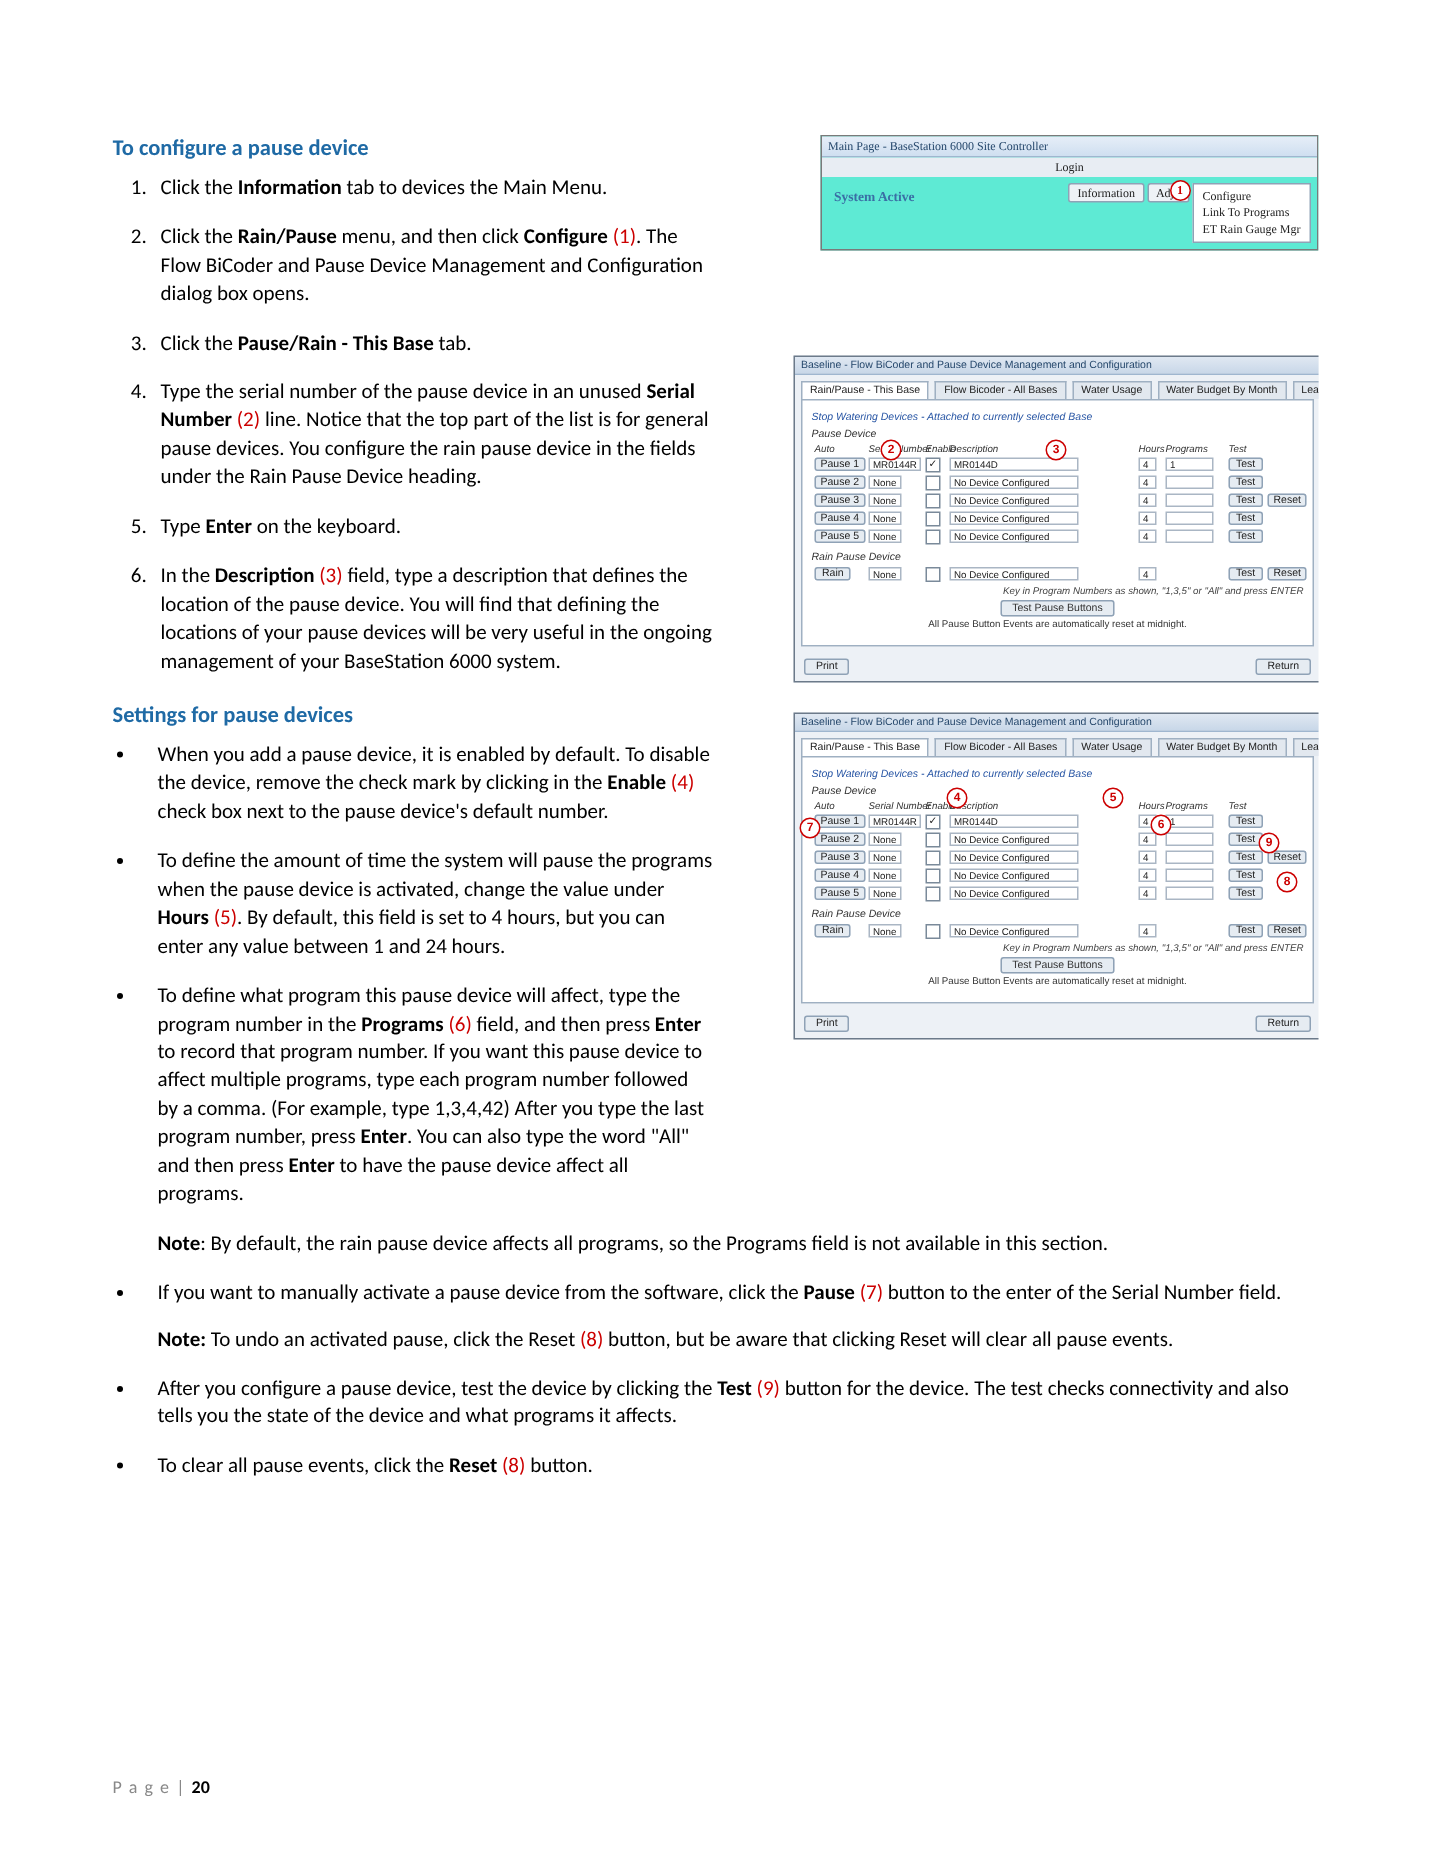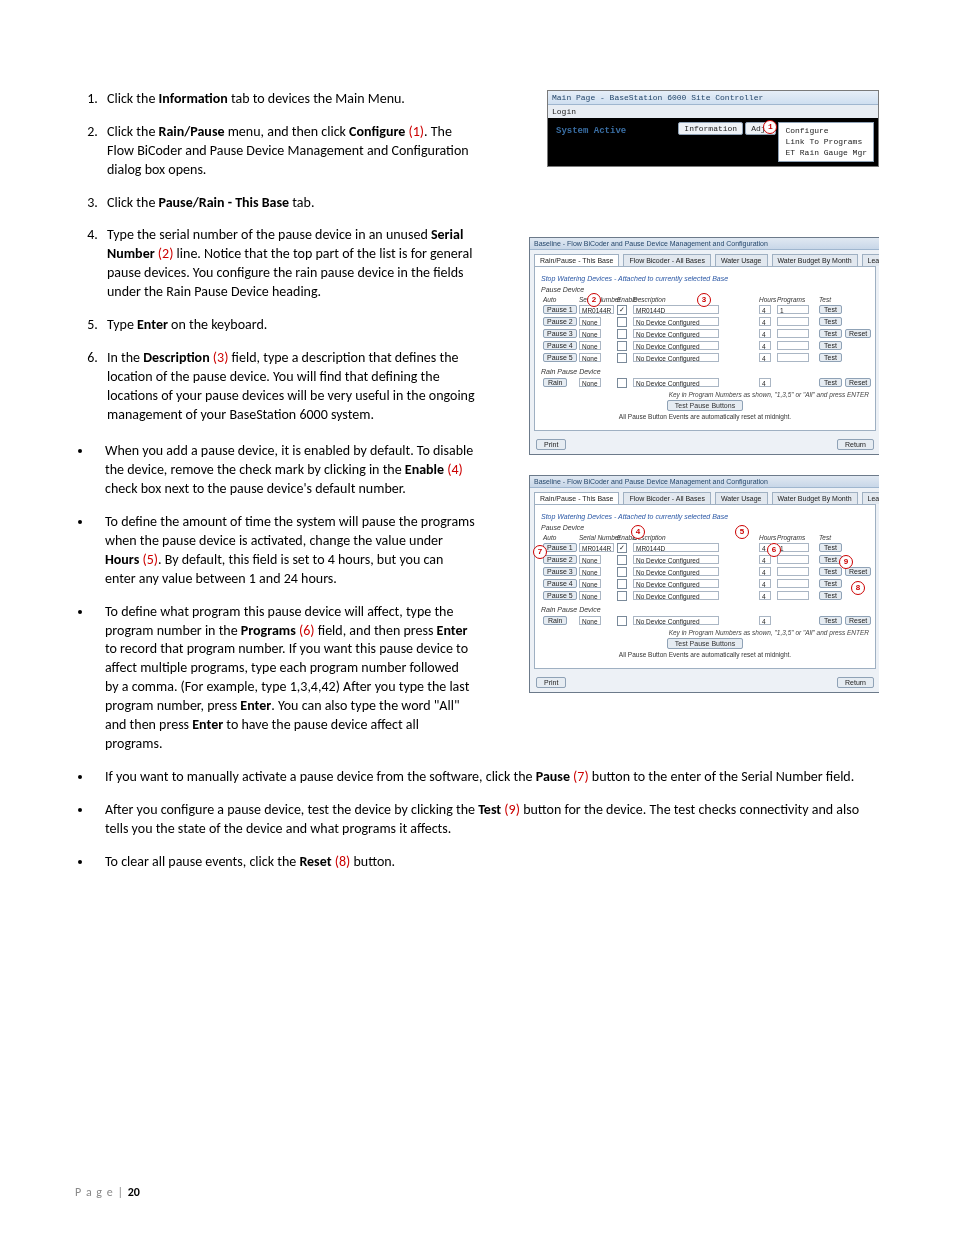--- a/index.html
+++ b/index.html
@@ -67,23 +67,23 @@
     left: 75px;
     font-size: 12px;
     color: #888;
     letter-spacing: 1px;
   }
   .footer .pn { color: #000; font-weight: 700; letter-spacing: 0; }
 
   
   .miniwin {
     border: 1px solid #7a7a7a;
-    background: #000000;
+    background: #5eead4;
     font-size: 8px;
-    font-family: Liberation Mono, monospace;
+    font-family: Liberation Serif, serif;
     color: #222;
     margin-bottom: 30px;
   }
   .miniwin .titlebar {
     background: linear-gradient(#e6eef8, #cfdff0);
     border-bottom: 1px solid #9fb6cf;
     padding: 2px 4px;
     font-size: 8px;
     color: #25476b;
   }
@@ -270,20 +270,21 @@
 </style>
 </head>
 <body>
 
 <div class="page">
 
   <div class="twocol">
 
     <div class="leftcol">
 
+      <h2 class="blue">To configure a pause device</h2>
 
       <ol class="steps">
         <li>
           <span>Click the </span><span class="b">Information</span><span> tab to devices the Main Menu.</span>
         </li>
         <li>
           <span>Click the </span><span class="b">Rain/Pause</span><span> menu, and then click </span><span class="b">Configure</span><span class="red"> (1)</span><span>. The Flow BiCoder and Pause Device Management and Configuration dialog box opens.</span>
         </li>
         <li>
           <span>Click the </span><span class="b">Pause/Rain - This Base</span><span> tab.</span>
@@ -292,39 +293,40 @@
           <span>Type the serial number of the pause device in an unused </span><span class="b">Serial Number</span><span class="red"> (2)</span><span> line. Notice that the top part of the list is for general pause devices. You configure the rain pause device in the fields under the Rain Pause Device heading.</span>
         </li>
         <li>
           <span>Type </span><span class="b">Enter</span><span> on the keyboard.</span>
         </li>
         <li>
           <span>In the </span><span class="b">Description</span><span class="red"> (3)</span><span> field, type a description that defines the location of the pause device. You will find that defining the locations of your pause devices will be very useful in the ongoing management of your BaseStation 6000 system.</span>
         </li>
       </ol>
 
+      <h2 class="blue">Settings for pause devices</h2>
 
       <ul class="bullets">
         <li>
           <span>When you add a pause device, it is enabled by default. To disable the device, remove the check mark by clicking in the </span><span class="b">Enable</span><span class="red"> (4)</span><span> check box next to the pause device's default number.</span>
         </li>
         <li>
           <span>To define the amount of time the system will pause the programs when the pause device is activated, change the value under </span><span class="b">Hours</span><span class="red"> (5)</span><span>. By default, this field is set to 4 hours, but you can enter any value between 1 and 24 hours.</span>
         </li>
         <li>
           <span>To define what program this pause device will affect, type the program number in the </span><span class="b">Programs</span><span class="red"> (6)</span><span> field, and then press </span><span class="b">Enter</span><span> to record that program number. If you want this pause device to affect multiple programs, type each program number followed by a comma. (For example, type 1,3,4,42) After you type the last program number, press </span><span class="b">Enter</span><span>. You can also type the word "All" and then press </span><span class="b">Enter</span><span> to have the pause device affect all programs.</span>
         </li>
       </ul>
     </div>
 
     <div class="rightcol">
 
       <div class="miniwin small">
         <div class="titlebar">Main Page - BaseStation 6000 Site Controller</div>
-        <div class="menubar" style="border-bottom:none;">
+        <div class="menubar" style="border-bottom:none;justify-content:center;">
           <span>Login</span>
         </div>
         <div class="content-row">
           <div class="sys-active">System Active</div>
           <div style="margin-left:auto; display:flex; align-items:flex-start; gap:2px;">
             <span class="btn">Information</span>
             <span class="btn">Adju</span>
             <div style="position:relative;">
               <div class="submenu">
                 <span class="circ" style="position:absolute; left:-16px; top:-3px;">1</span>
@@ -592,24 +594,30 @@
         <div class="dialog-footer">
           <span class="bigbtn">Print</span>
           <span class="bigbtn">Return</span>
         </div>
       </div>
 
     </div>
     <div class="clr"></div>
   </div>
 
+  <p class="para">
+    <span class="b">Note</span><span>: By default, the rain pause device affects all programs, so the Programs field is not available in this section.</span>
+  </p>
 
   <ul class="bullets">
     <li>
       <span>If you want to manually activate a pause device from the software, click the </span><span class="b">Pause</span><span class="red"> (7)</span><span> button to the enter of the Serial Number field.</span>
+      <p style="margin:12px 0 0 0;">
+        <span class="b">Note:</span><span> To undo an activated pause, click the Reset </span><span class="red">(8)</span><span> button, but be aware that clicking Reset will clear all pause events.</span>
+      </p>
     </li>
     <li>
       <span>After you configure a pause device, test the device by clicking the </span><span class="b">Test</span><span class="red"> (9)</span><span> button for the device. The test checks connectivity and also tells you the state of the device and what programs it affects.</span>
     </li>
     <li>
       <span>To clear all pause events, click the </span><span class="b">Reset</span><span class="red"> (8)</span><span> button.</span>
     </li>
   </ul>
 
   <div class="footer">

